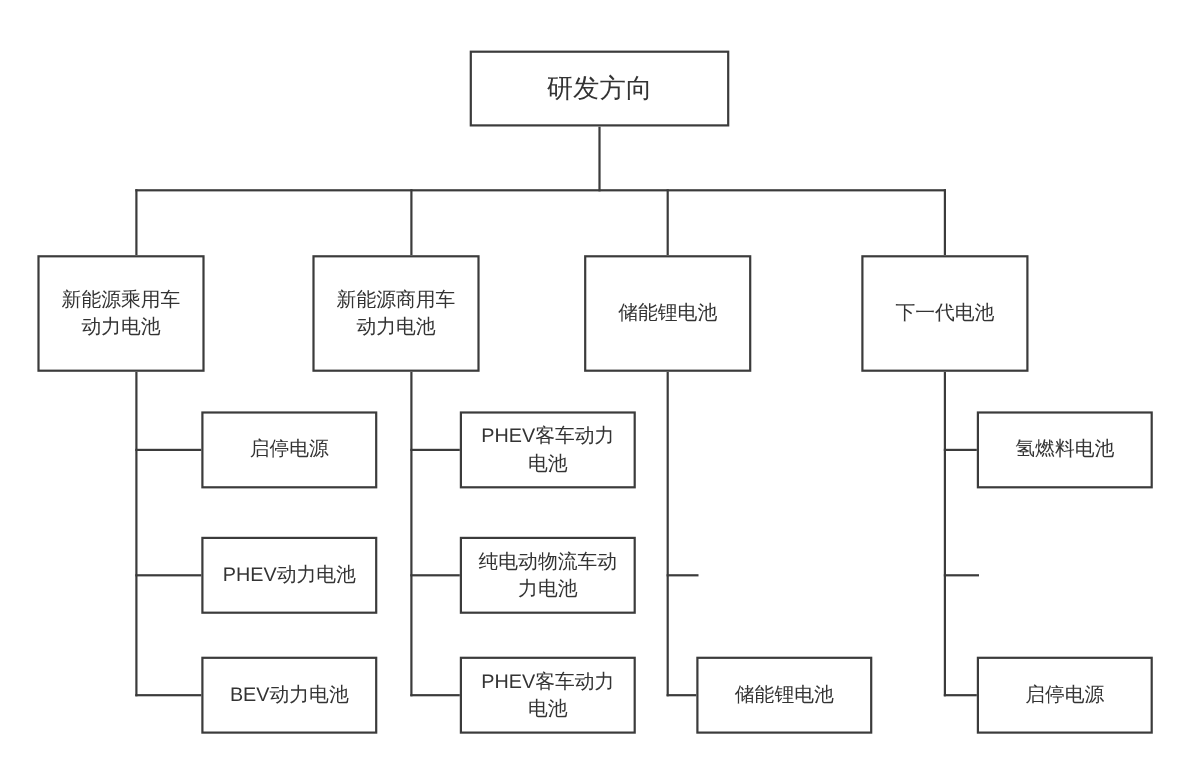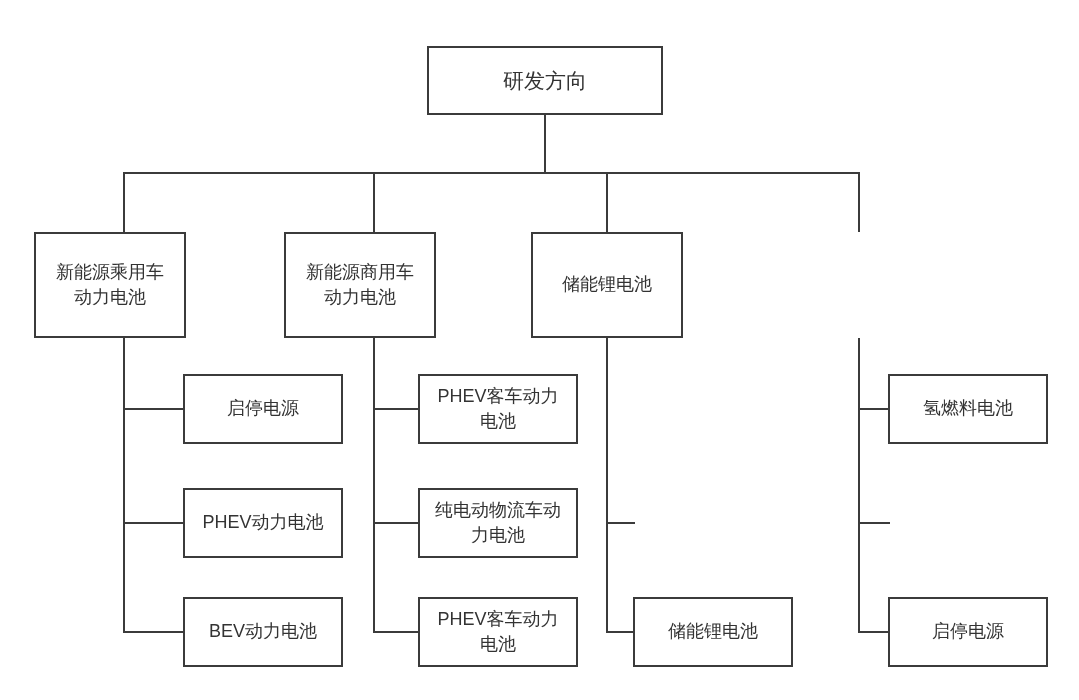--- a/index.html
+++ b/index.html
@@ -24,21 +24,21 @@
     color: var(--text-color);
     display: flex;
     align-items: center;
     justify-content: center;
     text-align: center;
     line-height: 1.4;
     z-index: 2;
   }
   .node-root {
     left: 427px; top: 46px; width: 236px; height: 69px;
-    font-size: 21px;
+    font-size: 24px;
   }
   .node-branch {
     top: 232px; width: 152px; height: 106px;
     font-size: 18px; padding: 0 16px;
   }
   .node-child {
     width: 160px; height: 70px;
     font-size: 18px; padding: 0 14px;
   }
   .b0 { left: 34px; }
@@ -68,20 +68,21 @@
   <div class="line" style="left:544px; top:115px; width:2px; height:59px;"></div>
   <div class="line" style="left:123px; top:172px; width:737px; height:2px;"></div>
   <div class="line" style="left:123px; top:172px; width:2px; height:60px;"></div>
   <div class="line" style="left:373px; top:172px; width:2px; height:60px;"></div>
   <div class="line" style="left:606px; top:172px; width:2px; height:60px;"></div>
   <div class="line" style="left:858px; top:172px; width:2px; height:60px;"></div>
 
   <div class="node node-branch b0">新能源乘用车动力电池</div>
   <div class="node node-branch b1">新能源商用车动力电池</div>
   <div class="node node-branch b2">储能锂电池</div>
+  <div class="node node-branch b3">下一代电池</div>
 
   <div class="line" style="left:123px; top:338px; width:2px; height:295px;"></div>
   <div class="line" style="left:123px; top:408px; width:62px; height:2px;"></div>
   <div class="line" style="left:123px; top:522px; width:62px; height:2px;"></div>
   <div class="line" style="left:123px; top:631px; width:62px; height:2px;"></div>
 
   <div class="line" style="left:373px; top:338px; width:2px; height:295px;"></div>
   <div class="line" style="left:373px; top:408px; width:47px; height:2px;"></div>
   <div class="line" style="left:373px; top:522px; width:47px; height:2px;"></div>
   <div class="line" style="left:373px; top:631px; width:47px; height:2px;"></div>

